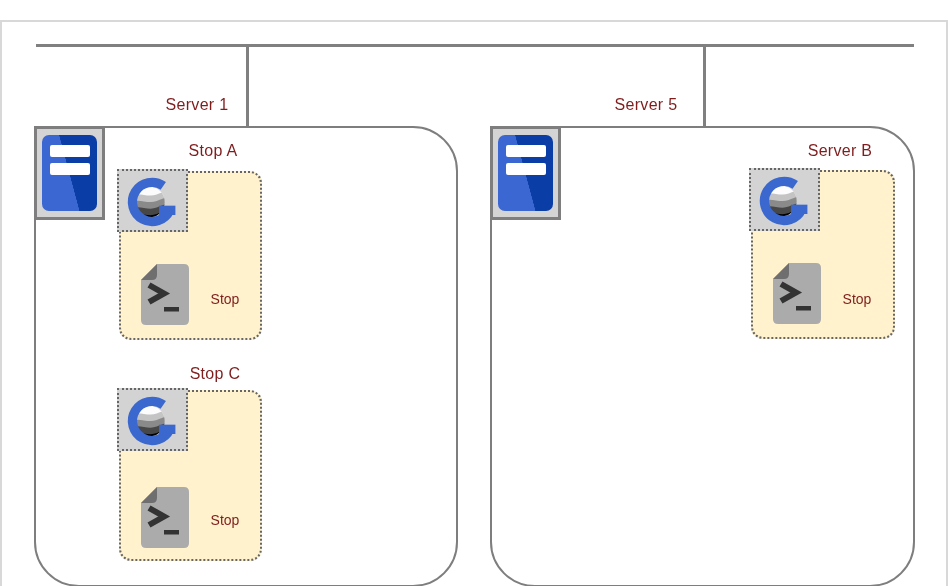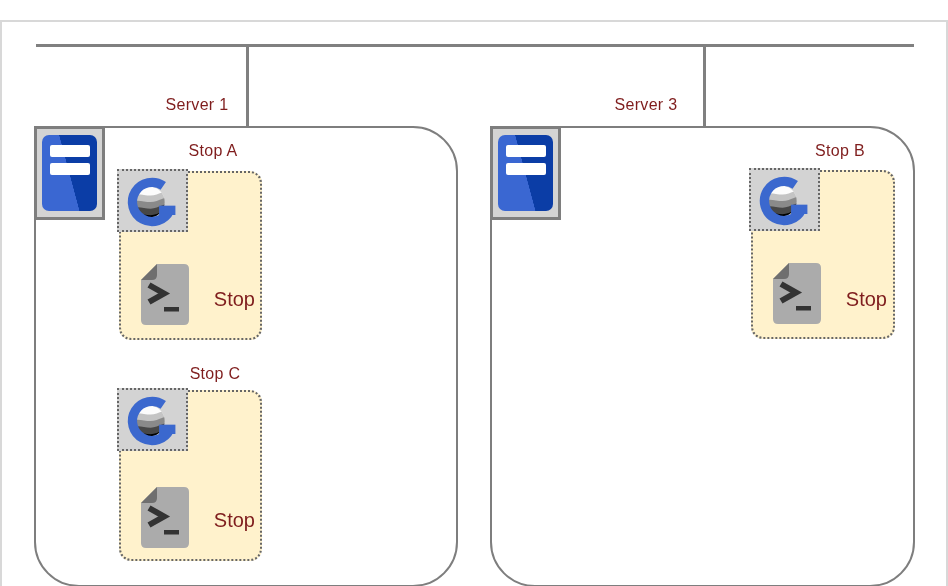--- a/index.html
+++ b/index.html
@@ -14,21 +14,21 @@
   .vline { width:3px; height:80px; top:24px; background:#808080; }
   .vline1 { left:244px; }
   .vline2 { left:701px; }
   
   .lbl { font-size:16px; line-height:20px; letter-spacing:0.3px; text-align:center; white-space:nowrap; }
   .server1-label { left:145px; top:73px;  width:100px; }
   .server2-label { left:594px; top:73px;  width:100px; }
   .groupA-label  { left:161px; top:119px; width:100px; }
   .groupB-label  { left:788px; top:119px; width:100px; }
   .groupC-label  { left:163px; top:342px; width:100px; }
-  .stop-label { font-size:20px; line-height:20px; text-align:right; width:60px; }
+  .stop-label { font-size:14px; line-height:20px; text-align:center; width:60px; }
   .stopA { left:193px; top:267px; }
   .stopC { left:193px; top:488px; }
   .stopB { left:825px; top:267px; }
   
   .server-box {
     box-sizing:border-box; border:2px solid #7e7e7e; border-radius:45px;
     border-top-left-radius:0; background:#ffffff;
   }
   .server1-box { left:32px;  top:104px; width:424px; height:461px; }
   .server2-box { left:488px; top:104px; width:425px; height:461px; }
@@ -72,21 +72,21 @@
 </head>
 <body>
 
 <div class="canvas">
 
   <div class="abs bus"></div>
   <div class="abs vline vline1"></div>
   <div class="abs vline vline2"></div>
 
   <div class="abs lbl server1-label">Server 1</div>
-  <div class="abs lbl server2-label">Server 3</div>
+  <div class="abs lbl server2-label">Server 5</div>
 
   <div class="abs server-box server1-box"></div>
   <div class="abs server-box server2-box"></div>
 
   <div class="abs server-icon server1-icon">
     <div class="tower">
       <div class="bar bar1"></div>
       <div class="bar bar2"></div>
     </div>
   </div>
@@ -96,21 +96,21 @@
       <div class="bar bar2"></div>
     </div>
   </div>
 
   <div class="abs group-box groupA-box"></div>
   <div class="abs group-box groupC-box"></div>
   <div class="abs group-box groupB-box"></div>
 
   <div class="abs lbl groupA-label">Stop A</div>
   <div class="abs lbl groupC-label">Stop C</div>
-  <div class="abs lbl groupB-label">Stop B</div>
+  <div class="abs lbl groupB-label">Server B</div>
 
   <div class="abs logo-icon logoA">
     <svg width="58" height="56" viewBox="0 0 60 60">
       <defs>
           <clipPath id="spA">
             <circle cx="26" cy="31" r="16.5"></circle>
           </clipPath>
         </defs>
       <g clip-path="url(#spA)">
         <rect x="0" y="0" width="60" height="60" fill="#fcfcfc"></rect>

